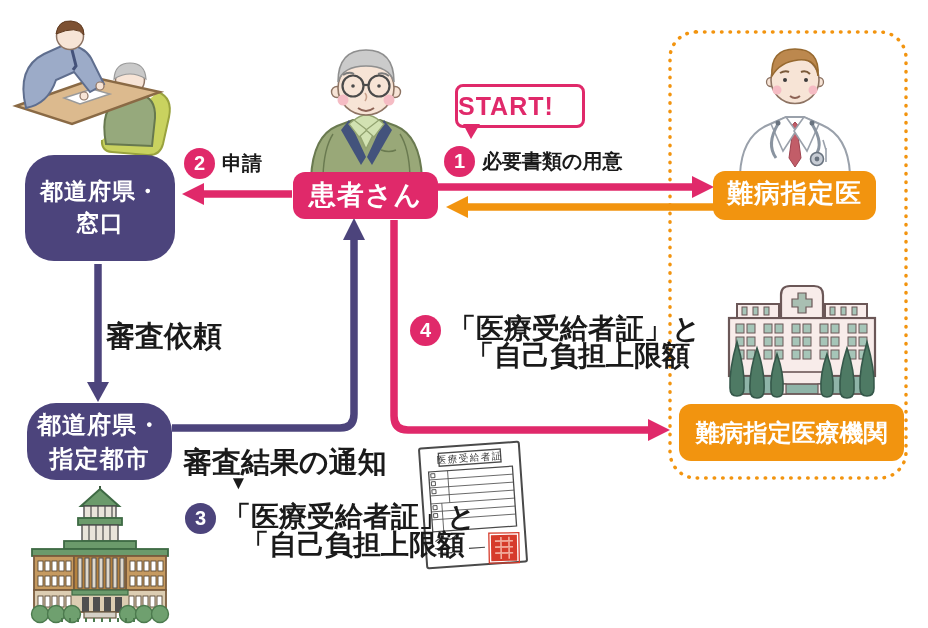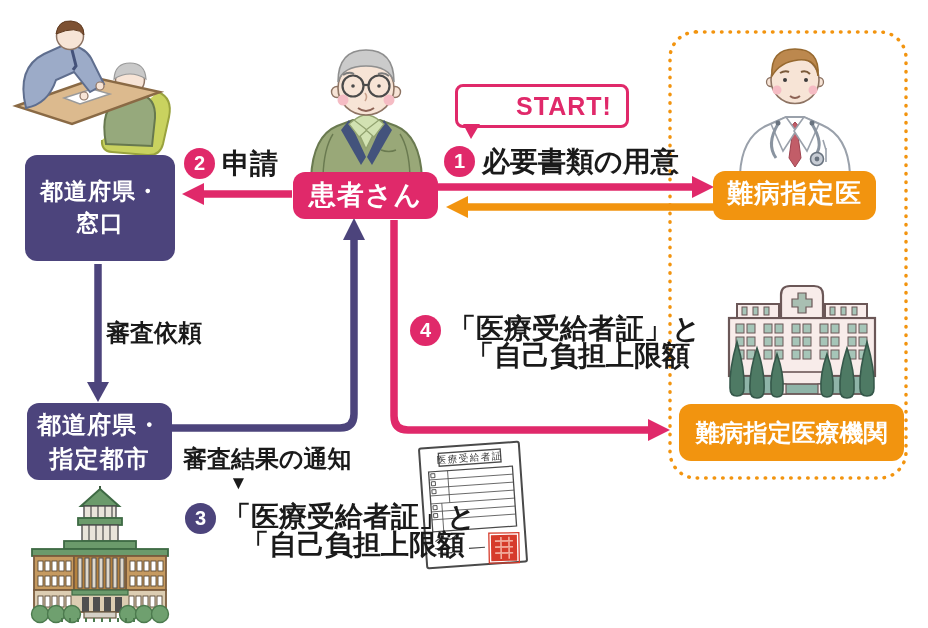--- a/index.html
+++ b/index.html
@@ -8,57 +8,57 @@
     font-family:"Liberation Sans","DejaVu Sans",sans-serif;color:#1a1a1a;
   }
   .abs{position:absolute;}
   svg{display:block;}
   
   .node{
     position:absolute;border-radius:12px;color:#fff;font-weight:800;
     display:flex;flex-direction:column;align-items:center;justify-content:center;
     text-align:center;line-height:1.38;letter-spacing:1px;
   }
-  .node.purple{background:var(--purple);}
+  .node.purple{background:var(--purple);border-radius:29px;}
   .node.pink{background:var(--pink);justify-content:center;}
   .node.orange{background:var(--orange);}
   #box-window{left:25px;top:155px;width:150px;height:106px;font-size:23px;}
   #box-patient{left:293px;top:172px;width:145px;height:47px;font-size:27px;}
   #box-doctor{left:713px;top:171px;width:163px;height:49px;font-size:26px;font-family:Liberation Mono, monospace;}
   #box-hospital{left:679px;top:404px;width:225px;height:57px;font-size:24px;letter-spacing:0;}
   #box-pref{left:27px;top:403px;width:145px;height:77px;font-size:24px;}
   
   #start-box{
     left:455px;top:84px;width:124px;height:38px;border:3px solid var(--pink);
-    border-radius:8px;background:#fff;display:flex;align-items:center;justify-content:center;
-    color:var(--pink);font-weight:800;font-size:25px;letter-spacing:1px;padding-left:44px;
+    border-radius:8px;background:#fff;display:flex;align-items:center;
+    color:var(--pink);font-weight:800;font-size:25px;letter-spacing:1px;
   }
   #start-tip{
     left:463px;top:124px;width:0;height:0;
     border-left:8px solid transparent;border-right:9px solid transparent;
     border-top:15px solid var(--pink);
   }
   
   .step{position:absolute;display:flex;align-items:flex-start;gap:7px;}
   .num{
     flex:0 0 auto;width:31px;height:31px;border-radius:50%;color:#fff;
     font-weight:800;font-size:20px;display:flex;align-items:center;justify-content:center;
   }
   .num.pink{background:var(--pink);}
   .num.purple{background:var(--purple);}
-  .step .txt{font-weight:800;font-size:28px;line-height:31px;white-space:nowrap;font-family:Liberation Serif, serif;}
+  .step .txt{font-weight:800;font-size:20px;line-height:31px;white-space:nowrap;font-family:Liberation Serif, serif;}
   .step .lines{font-weight:800;font-size:28px;line-height:28px;white-space:nowrap;}
   .step .lines div:last-child{margin-left:18px;}
   #label1{left:444px;top:146px;}
   #label2{left:184px;top:148px;}
   #label3{left:185px;top:503px;}
   #label4{left:410px;top:315px;}
   #label4 .lines{line-height:27px;}
   
-  .flowlabel{position:absolute;font-weight:800;font-size:24px;white-space:nowrap;}
+  .flowlabel{position:absolute;font-weight:800;font-size:29px;white-space:nowrap;}
   #label-request{left:106px;top:317px;}
   #label-result{left:183px;top:443px;}
   #result-marker{left:229px;top:472px;font-size:19px;color:#1a1a1a;font-weight:700;}
   
   .illo{position:absolute;}
   #counter-illo{left:8px;top:12px;width:170px;height:150px;}
   #patient-illo{left:293px;top:38px;width:147px;height:140px;}
   #doctor-illo{left:726px;top:36px;width:138px;height:138px;}
   #hospital-illo{left:709px;top:280px;width:186px;height:122px;}
   #govt-illo{left:22px;top:483px;width:156px;height:142px;}

